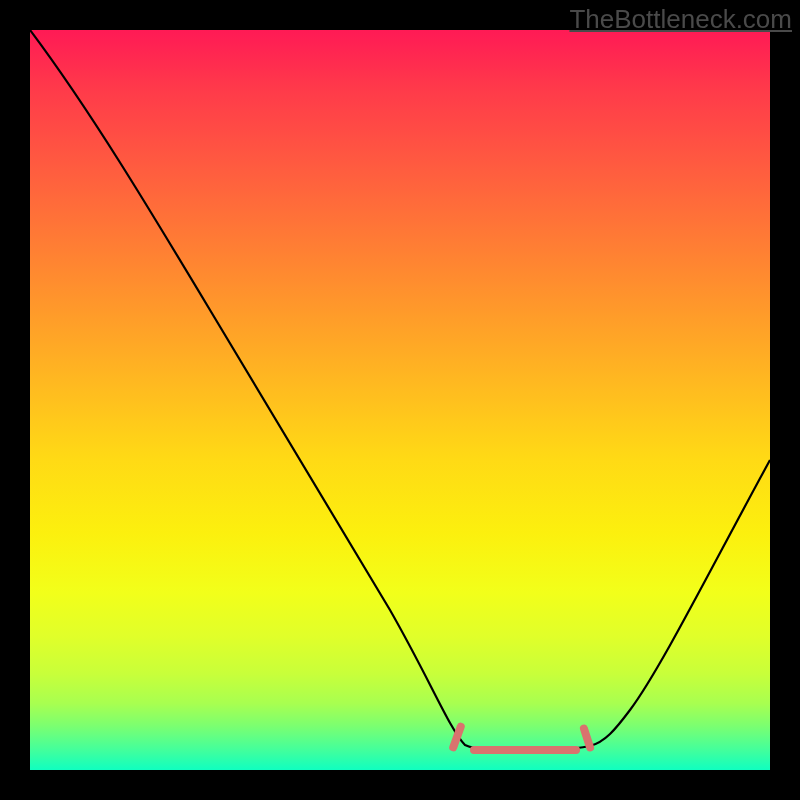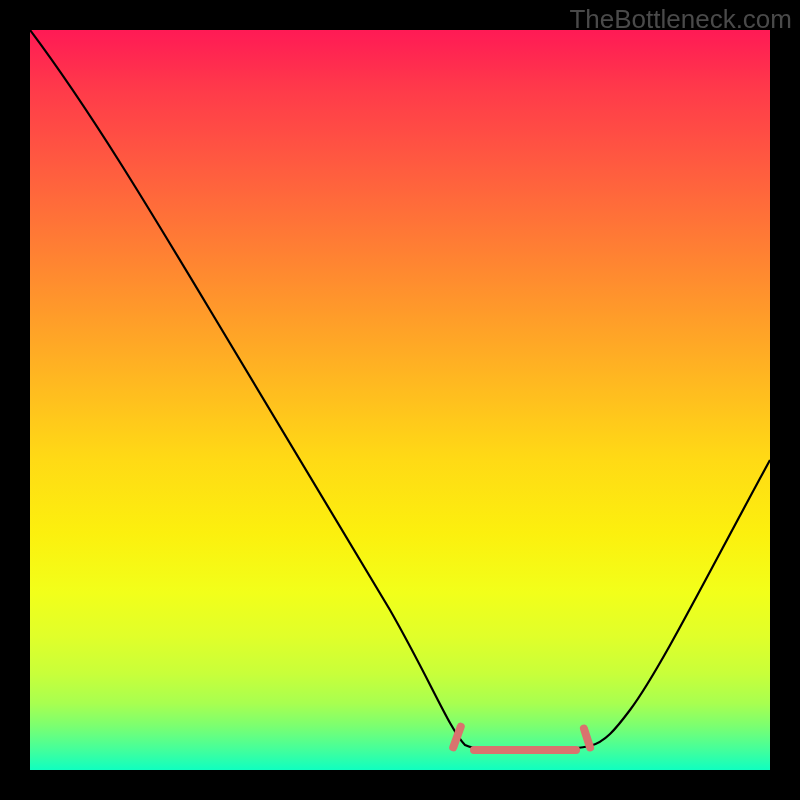--- a/index.html
+++ b/index.html
@@ -31,20 +31,21 @@
   }
   .watermark {
     position: absolute;
     top: 4px;
     right: 8px;
     color: #4a4a4a;
     font-size: 26px;
     font-weight: 500;
     z-index: 5;
     font-family: "Helvetica Neue", Arial, sans-serif;
+    text-decoration: underline;
   }
   .plot {
     position: absolute;
     top: 30px;
     left: 30px;
     width: 740px;
     height: 740px;
     z-index: 1;
   }
   .gradient {

